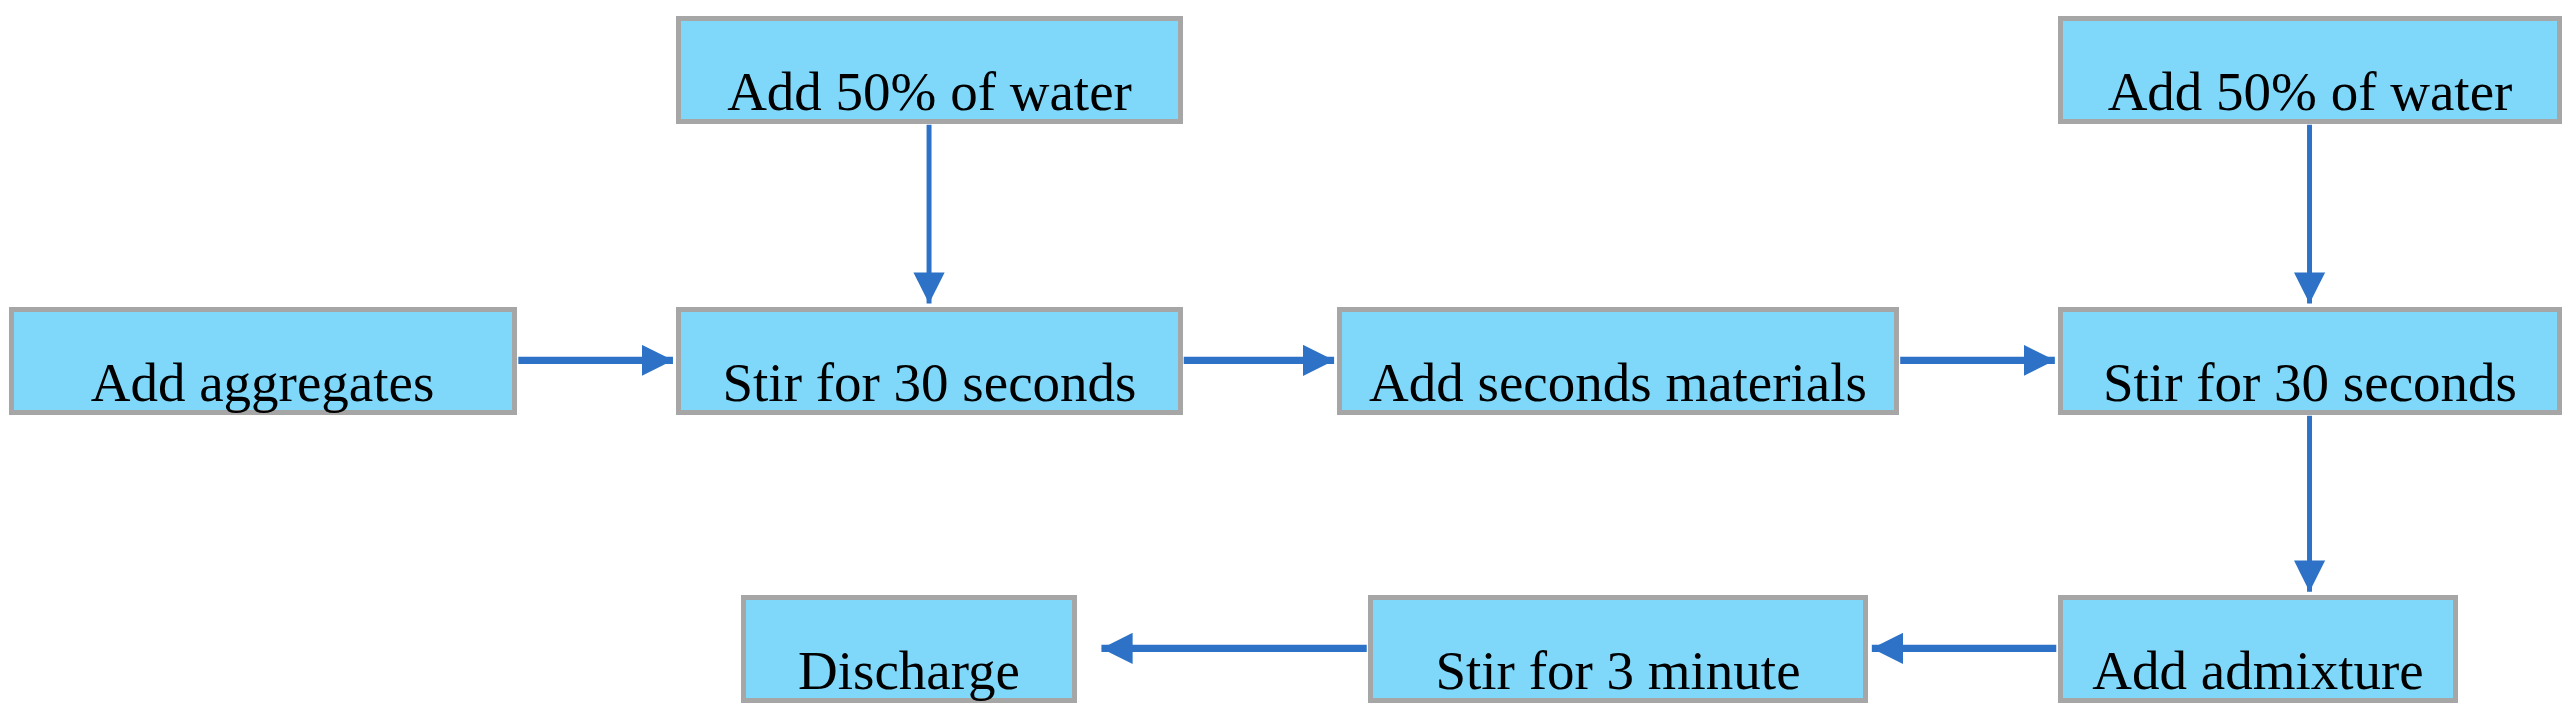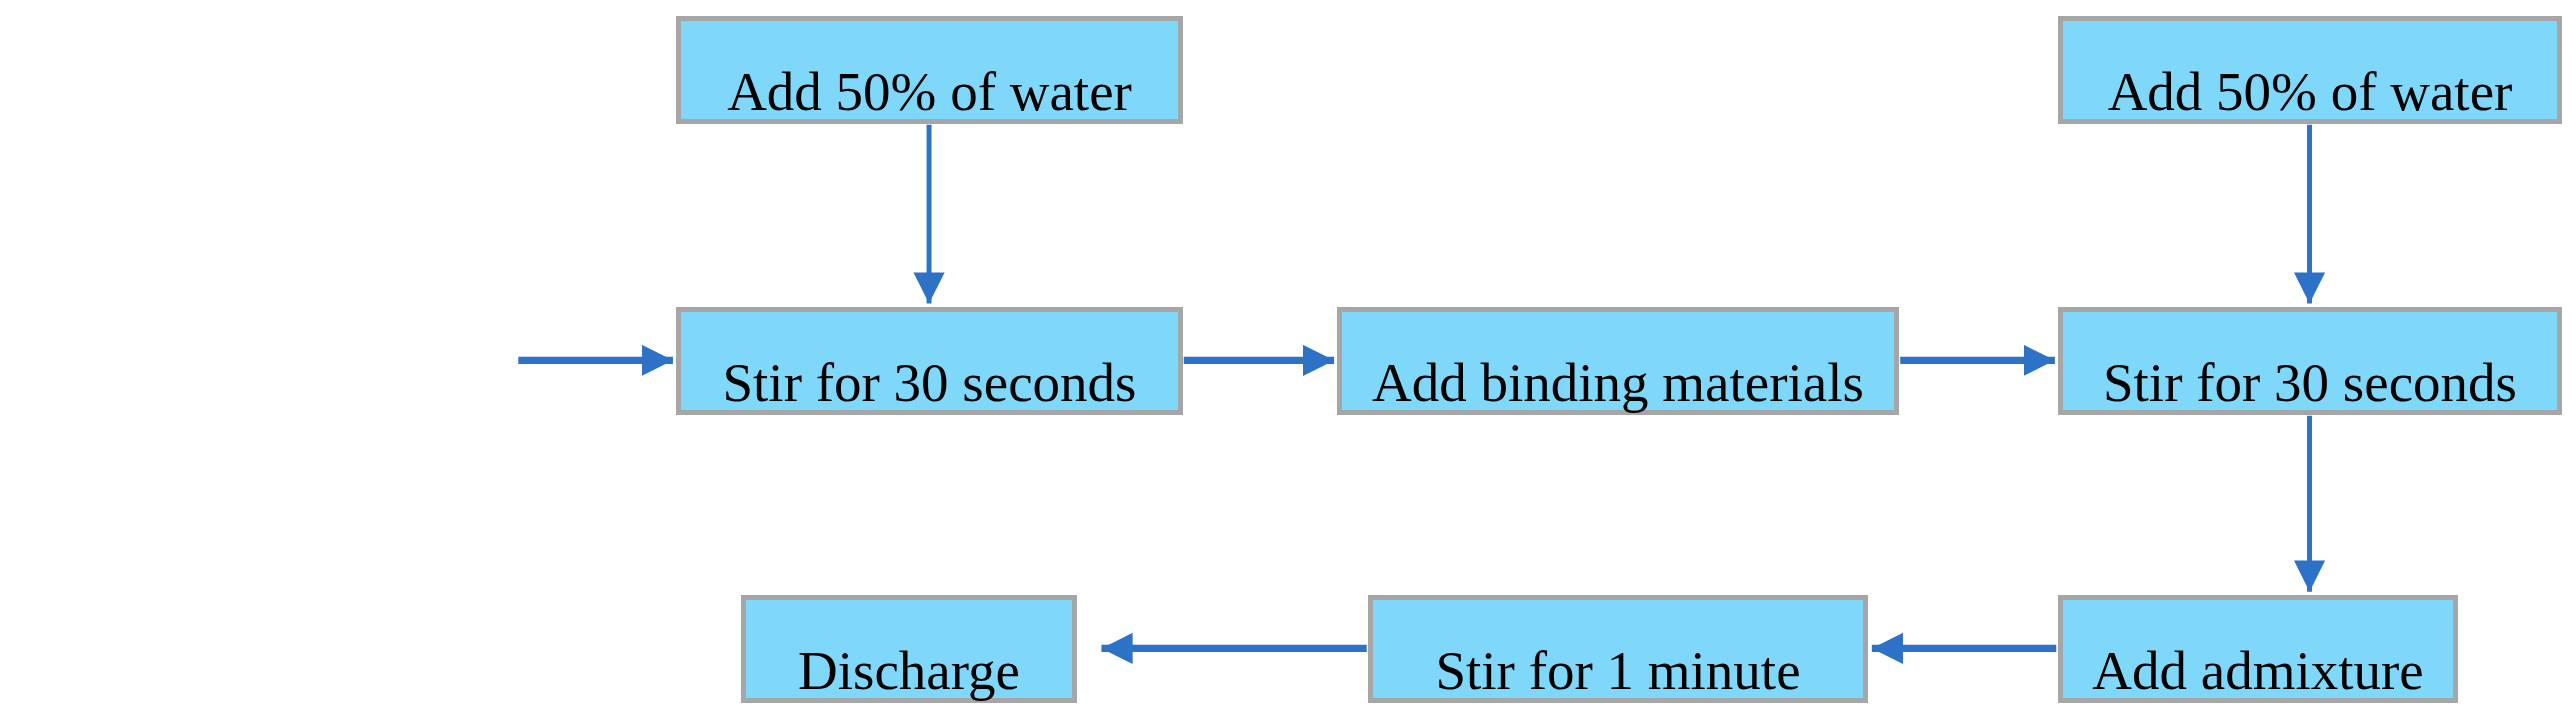--- a/index.html
+++ b/index.html
@@ -61,34 +61,37 @@
     <line x1="1926" y1="914" x2="1552" y2="914" stroke-width="10" marker-end="url(#arrowhead)" stroke="#2D72C6"></line>
   </svg>
 
   <div class="node" style="left:676px; top:15.6px; width:507px; height:108px;">
     <span>Add 50% of water</span>
   </div>
   <div class="node" style="left:2058px; top:15.6px; width:504px; height:108px;">
     <span>Add 50% of water</span>
   </div>
 
+  <div class="node" style="left:8.5px; top:307px; width:508px; height:108px;">
+    <span>Add aggregates</span>
+  </div>
   <div class="node" style="left:676px; top:307px; width:507px; height:108px;">
     <span>Stir for 30 seconds</span>
   </div>
   <div class="node" style="left:1337px; top:307px; width:562px; height:108px;">
-    <span>Add binding materials</span>
+    <span>Add seconds materials</span>
   </div>
   <div class="node" style="left:2058px; top:307px; width:504px; height:108px;">
     <span>Stir for 30 seconds</span>
   </div>
 
   <div class="node" style="left:741px; top:595px; width:336px; height:108px;">
     <span>Discharge</span>
   </div>
   <div class="node" style="left:1368px; top:595px; width:500px; height:108px;">
-    <span>Stir for 1 minute</span>
+    <span>Stir for 3 minute</span>
   </div>
   <div class="node" style="left:2058px; top:595px; width:400px; height:108px;">
     <span>Add admixture</span>
   </div>
 
 </div>
 
 
 </body></html>

